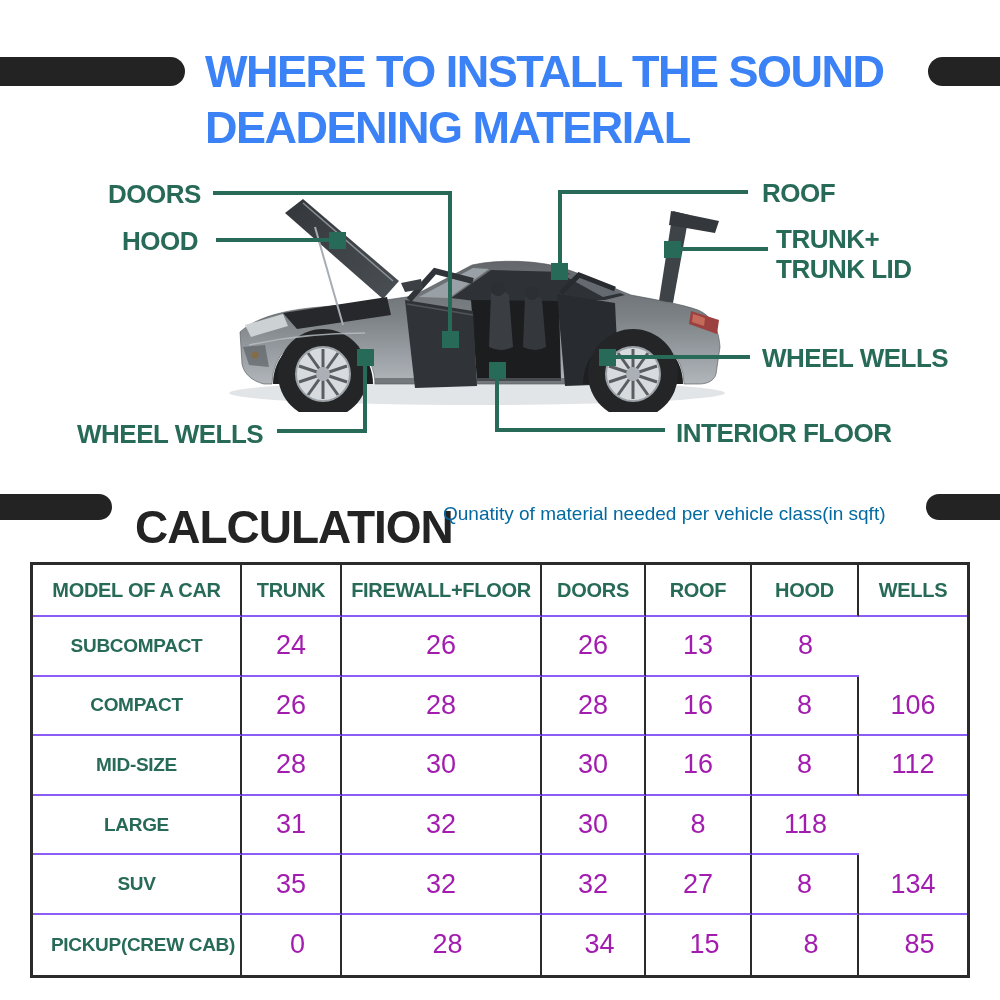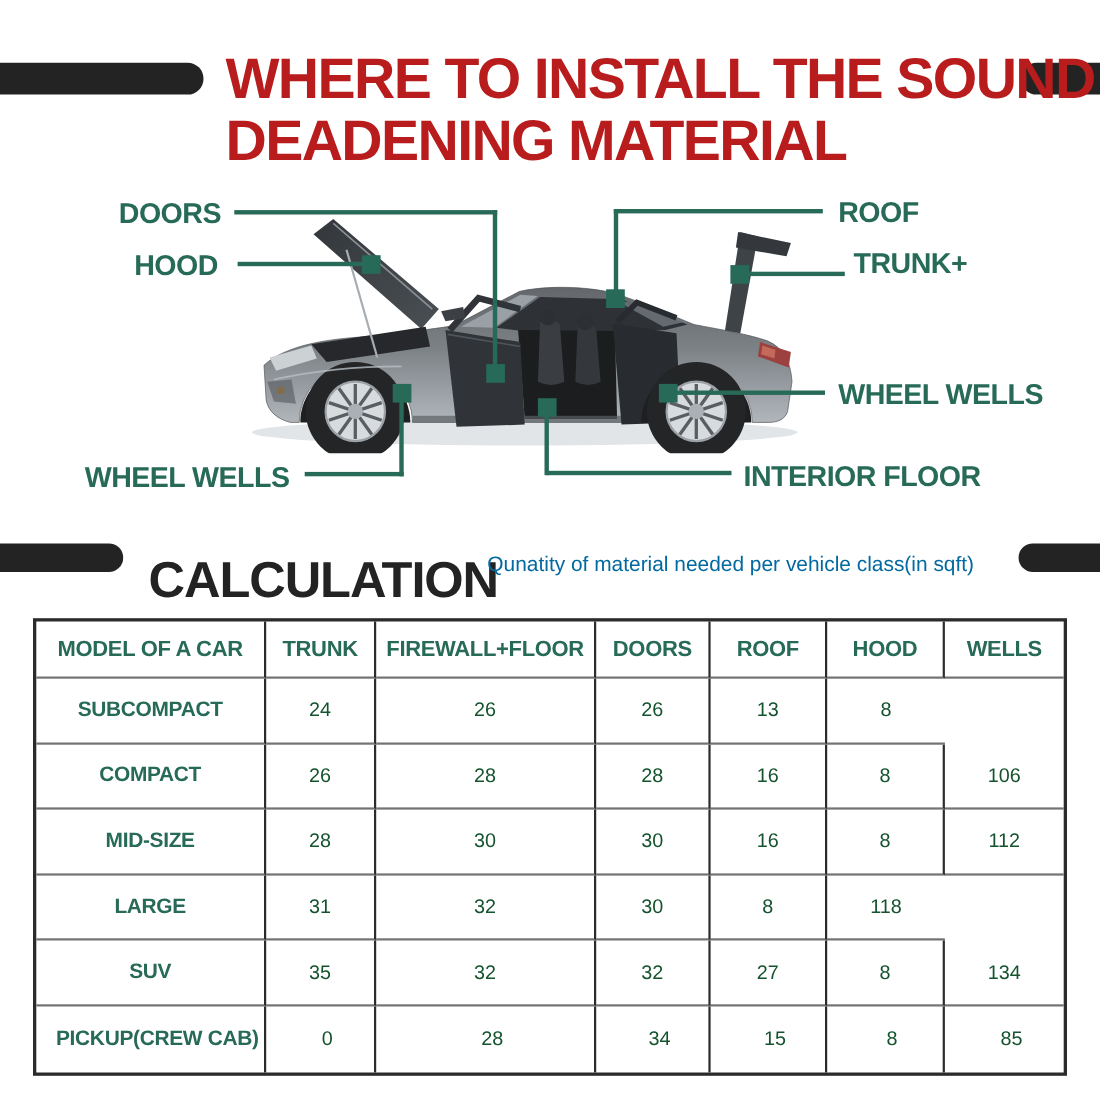--- a/index.html
+++ b/index.html
@@ -3,43 +3,43 @@
 <meta charset="utf-8">
 <style>
   html,body{margin:0;padding:0;}
   body{width:1000px;height:1000px;background:#ffffff;font-family:"Liberation Sans",sans-serif;position:relative;overflow:hidden;}
   .abs{position:absolute;}
 
   
   .bar{position:absolute;height:29px;background:#232323;border-radius:15px;}
   #bar-top-left{left:-16px;top:57px;width:201px;}
   #bar-top-right{left:928px;top:57px;width:90px;}
-  .main-title{position:absolute;left:205px;top:44px;font-size:52px;font-weight:800;color:#b91c1c;letter-spacing:-1.5px;line-height:56px;white-space:nowrap;}
+  .main-title{position:absolute;left:205px;top:44px;font-size:45px;font-weight:800;color:#3b82f6;letter-spacing:-1.5px;line-height:56px;white-space:nowrap;}
 
   
   .dlabel{position:absolute;color:#276a57;font-size:26px;font-weight:800;letter-spacing:-0.5px;line-height:30px;white-space:nowrap;}
   .conn{position:absolute;background:#276a57;}
   .sq{position:absolute;width:17px;height:17px;background:#276a57;}
 
   
   #bar-calc-left{left:-16px;top:494px;width:128px;height:26px;}
   #bar-calc-right{left:926px;top:494px;width:90px;height:26px;}
   .calc-title{position:absolute;left:135px;top:480px;font-size:46px;font-weight:800;color:#232323;letter-spacing:-1px;white-space:nowrap;margin-top:20px;}
   .calc-sub{position:absolute;left:443px;top:503px;font-size:19px;color:#0369a1;white-space:nowrap;}
 
   
   .tbl{position:absolute;left:30px;top:562px;width:940px;border:3px solid #2b2b2b;box-sizing:border-box;background:#fff;}
   .tr{display:grid;grid-template-columns:209px 100px 200px 104px 106px 107px 108px;}
-  .tr .td{border-right:2px solid #2b2b2b;border-bottom:2px solid #737373;display:flex;align-items:center;justify-content:center;box-sizing:border-box;height:59.6px;}
+  .tr .td{border-right:2px solid #2b2b2b;border-bottom:2px solid #8b5cf6;display:flex;align-items:center;justify-content:center;box-sizing:border-box;height:59.6px;}
   .tr .td:last-child{border-right:none;}
   .tr:last-child .td{border-bottom:none;padding-left:13px;}
   .tr.head .td{height:52px;}
   .th{color:#276a57;font-weight:800;font-size:20px;letter-spacing:-0.3px;}
   .model{color:#276a57;font-weight:800;font-size:19px;letter-spacing:-0.3px;}
-  .val{color:#14532d;font-weight:400;font-size:18px;}
+  .val{color:#a21caf;font-weight:400;font-size:27px;}
 </style>
 </head>
 <body>
 
 <div class="bar" id="bar-top-left"></div>
 <div class="bar" id="bar-top-right"></div>
 <div class="main-title">
   <div>WHERE TO INSTALL THE SOUND</div>
   <div>DEADENING MATERIAL</div>
 </div>
@@ -139,20 +139,21 @@
 
 <div class="sq" style="left:489px;top:362px;"></div>
 <div class="conn" style="left:495px;top:375px;width:4px;height:57px;"></div>
 <div class="conn" style="left:497px;top:428px;width:168px;height:4px;"></div>
 
 <div class="dlabel" style="left:108px;top:179px;">DOORS</div>
 <div class="dlabel" style="left:122px;top:226px;">HOOD</div>
 <div class="dlabel" style="left:762px;top:178px;">ROOF</div>
 <div class="dlabel" style="left:776px;top:224px;">
   <div>TRUNK+</div>
+  <div>TRUNK LID</div>
 </div>
 <div class="dlabel" style="left:762px;top:343px;">WHEEL WELLS</div>
 <div class="dlabel" style="left:77px;top:419px;">WHEEL WELLS</div>
 <div class="dlabel" style="left:676px;top:418px;">INTERIOR FLOOR</div>
 
 <div class="bar" id="bar-calc-left"></div>
 <div class="bar" id="bar-calc-right"></div>
 <div class="calc-title">CALCULATION</div>
 <div class="calc-sub">Qunatity of material needed per vehicle class(in sqft)</div>
 

